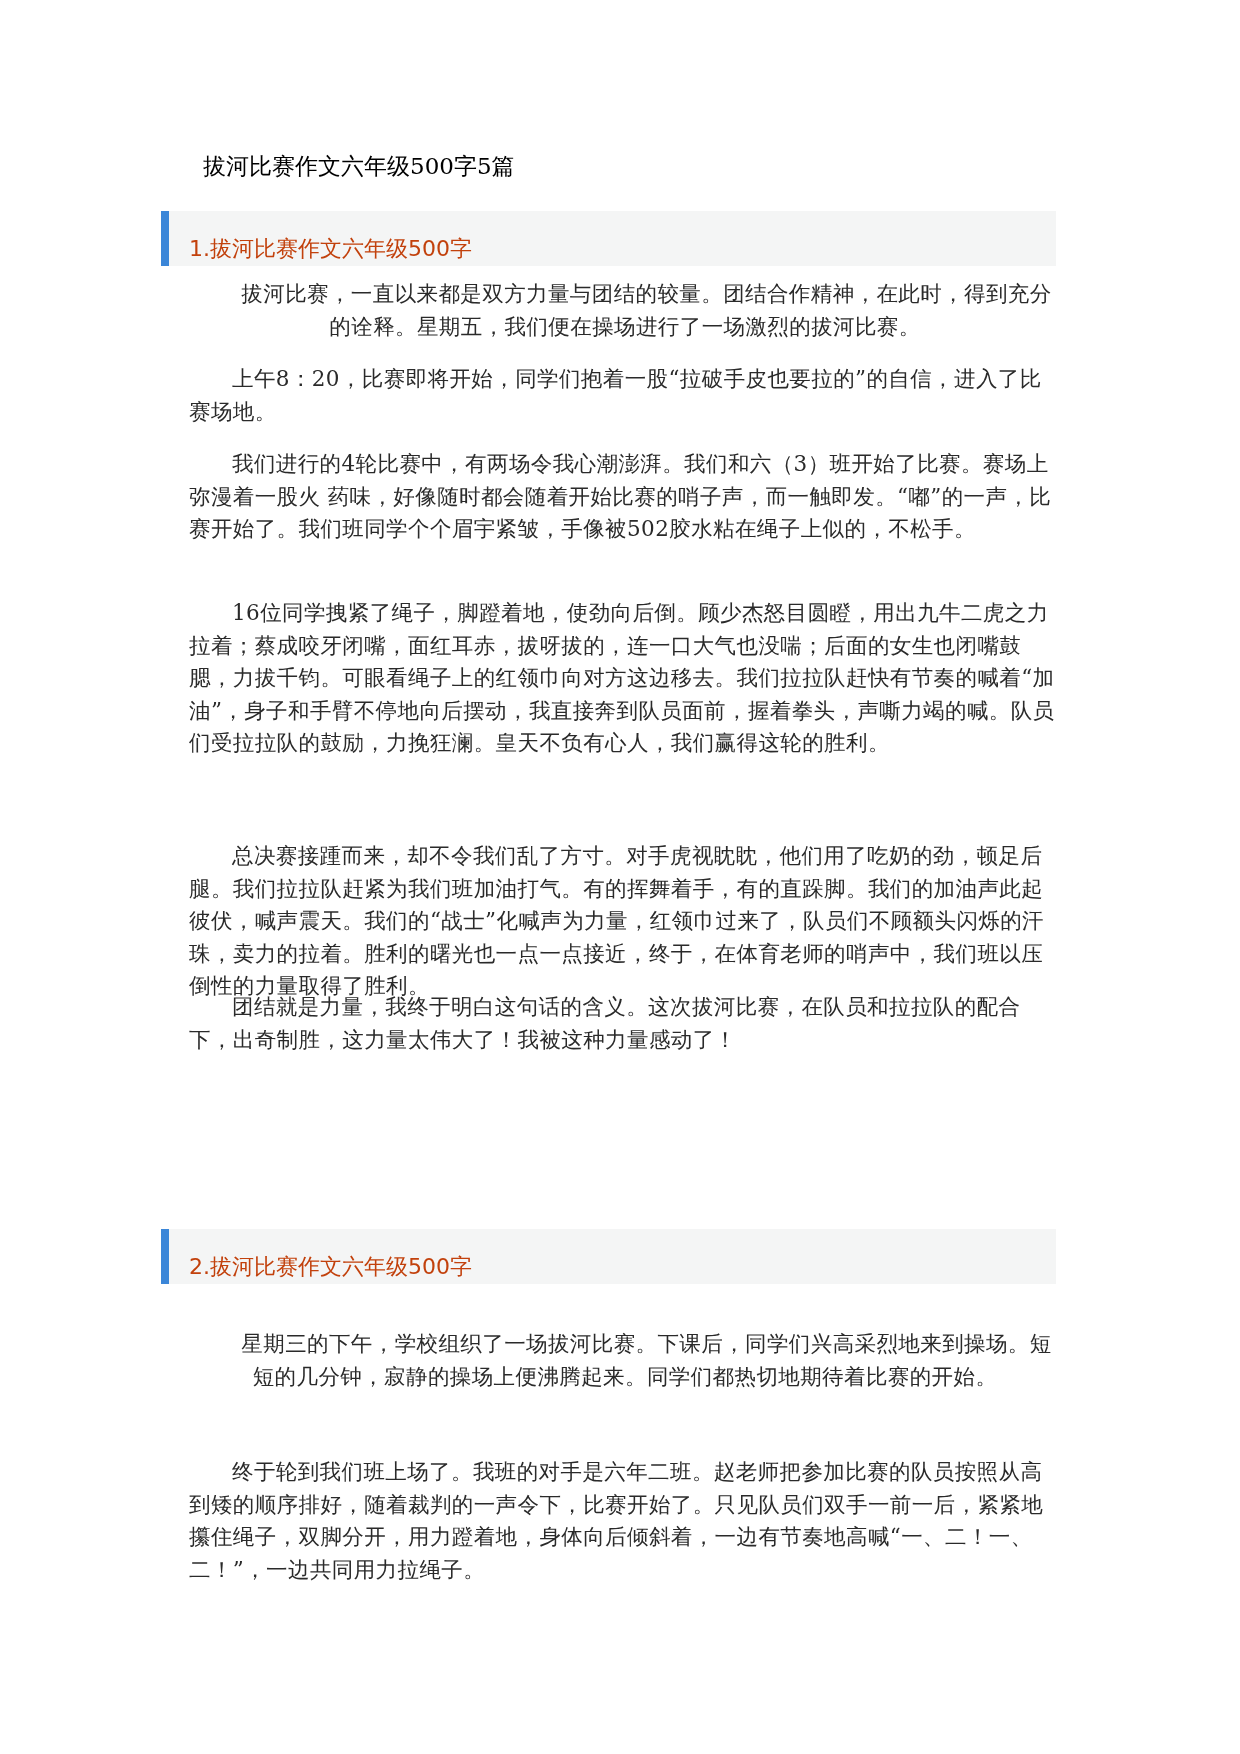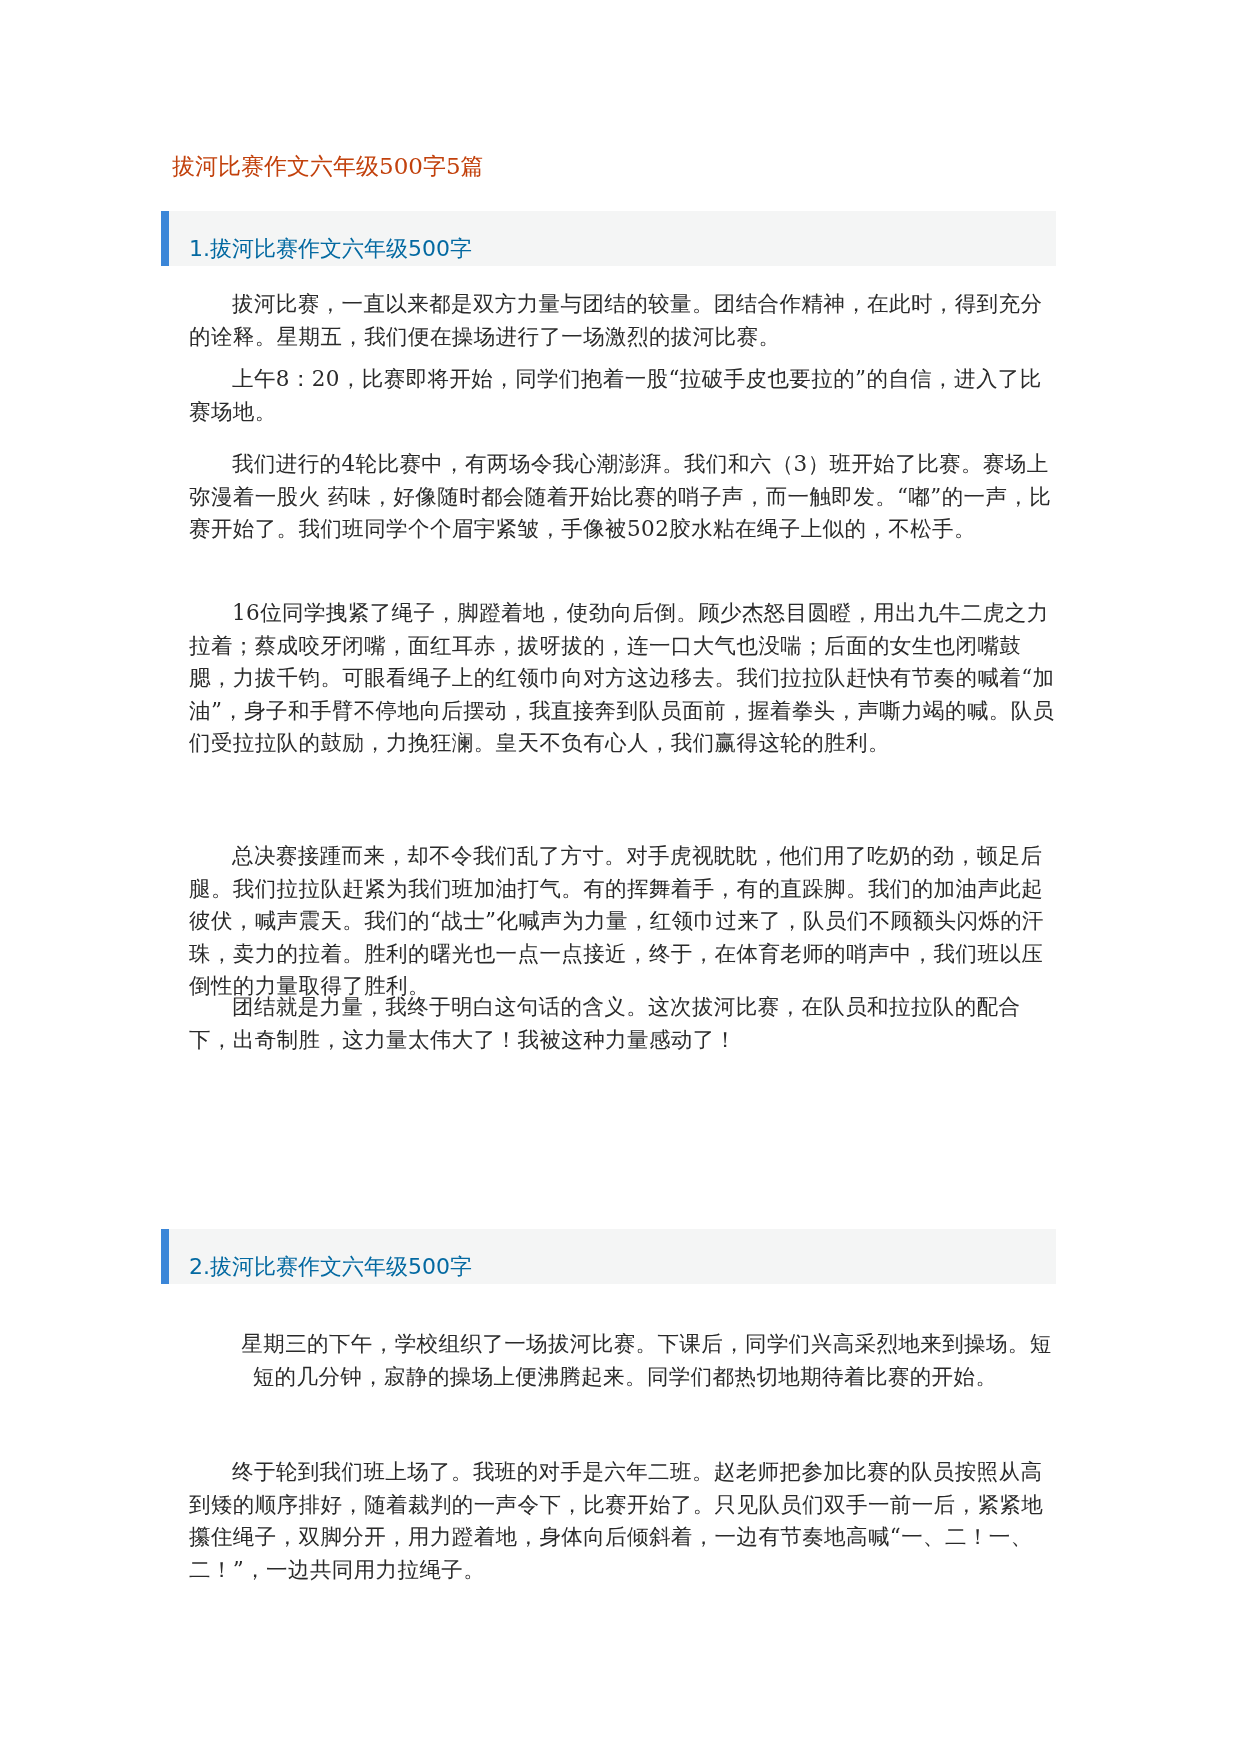--- a/index.html
+++ b/index.html
@@ -2,36 +2,36 @@
 <html><head>
 <meta charset="utf-8">
 <style>
   html, body { margin: 0; padding: 0; background: #ffffff; }
   body {
     width: 1240px; height: 1754px; position: relative; overflow: hidden;
     font-family: "DejaVu Serif", "Liberation Serif", serif;
     color: #2a2a2a;
   }
   .page-title {
-    position: absolute; left: 172px; top: 150px;
-    font-size: 23px; line-height: 32px; color: #c2410c;
+    position: absolute; left: 203px; top: 150px;
+    font-size: 23px; line-height: 32px; color: #000000;
     white-space: nowrap;
   }
   .section-heading {
     position: absolute; left: 161px; width: 895px; height: 55px;
     background: #f4f5f5;
   }
   .section-heading .accent {
     position: absolute; left: 0; top: 0; width: 8px; height: 100%;
     background: #3b86d8;
   }
   .section-heading .heading-text {
     position: absolute; left: 28px; bottom: 2px;
     font-family: "DejaVu Sans", "Liberation Sans", sans-serif;
-    font-size: 22px; line-height: 30px; color: #0369a1;
+    font-size: 22px; line-height: 30px; color: #c2410c;
     white-space: nowrap;
   }
   .para {
     position: absolute; left: 189px; width: 872px;
     font-size: 21.5px; line-height: 32.5px; color: #2a2a2a;
     text-indent: 2em; margin: 0;
     letter-spacing: 0.4px;
   }
 </style>
 </head>
@@ -39,21 +39,21 @@
 
 <div>
 
   <div class="page-title">拔河比赛作文六年级500字5篇</div>
 
   <div class="section-heading" style="top:211px;">
     <div class="accent"></div>
     <div class="heading-text">1.拔河比赛作文六年级500字</div>
   </div>
 
-  <p class="para" style="top:288px;">拔河比赛，一直以来都是双方力量与团结的较量。团结合作精神，在此时，得到充分的诠释。星期五，我们便在操场进行了一场激烈的拔河比赛。</p>
+  <p class="para" style="top:278px;text-align:center;">拔河比赛，一直以来都是双方力量与团结的较量。团结合作精神，在此时，得到充分的诠释。星期五，我们便在操场进行了一场激烈的拔河比赛。</p>
   <p class="para" style="top:363px;">上午8：20，比赛即将开始，同学们抱着一股“拉破手皮也要拉的”的自信，进入了比赛场地。</p>
   <p class="para" style="top:448px;">我们进行的4轮比赛中，有两场令我心潮澎湃。我们和六（3）班开始了比赛。赛场上弥漫着一股火 药味，好像随时都会随着开始比赛的哨子声，而一触即发。“嘟”的一声，比赛开始了。我们班同学个个眉宇紧皱，手像被502胶水粘在绳子上似的，不松手。</p>
   <p class="para" style="top:597px;">16位同学拽紧了绳子，脚蹬着地，使劲向后倒。顾少杰怒目圆瞪，用出九牛二虎之力拉着；蔡成咬牙闭嘴，面红耳赤，拔呀拔的，连一口大气也没喘；后面的女生也闭嘴鼓腮，力拔千钧。可眼看绳子上的红领巾向对方这边移去。我们拉拉队赶快有节奏的喊着“加油”，身子和手臂不停地向后摆动，我直接奔到队员面前，握着拳头，声嘶力竭的喊。队员们受拉拉队的鼓励，力挽狂澜。皇天不负有心人，我们赢得这轮的胜利。</p>
   <p class="para" style="top:840px;">总决赛接踵而来，却不令我们乱了方寸。对手虎视眈眈，他们用了吃奶的劲，顿足后腿。我们拉拉队赶紧为我们班加油打气。有的挥舞着手，有的直跺脚。我们的加油声此起彼伏，喊声震天。我们的“战士”化喊声为力量，红领巾过来了，队员们不顾额头闪烁的汗珠，卖力的拉着。胜利的曙光也一点一点接近，终于，在体育老师的哨声中，我们班以压倒性的力量取得了胜利。</p>
   <p class="para" style="top:991px;font-family:Liberation Serif, serif;">团结就是力量，我终于明白这句话的含义。这次拔河比赛，在队员和拉拉队的配合下，出奇制胜，这力量太伟大了！我被这种力量感动了！</p>
 
   <div class="section-heading" style="top:1229px;text-decoration:underline;">
     <div class="accent"></div>
     <div class="heading-text">2.拔河比赛作文六年级500字</div>
   </div>

